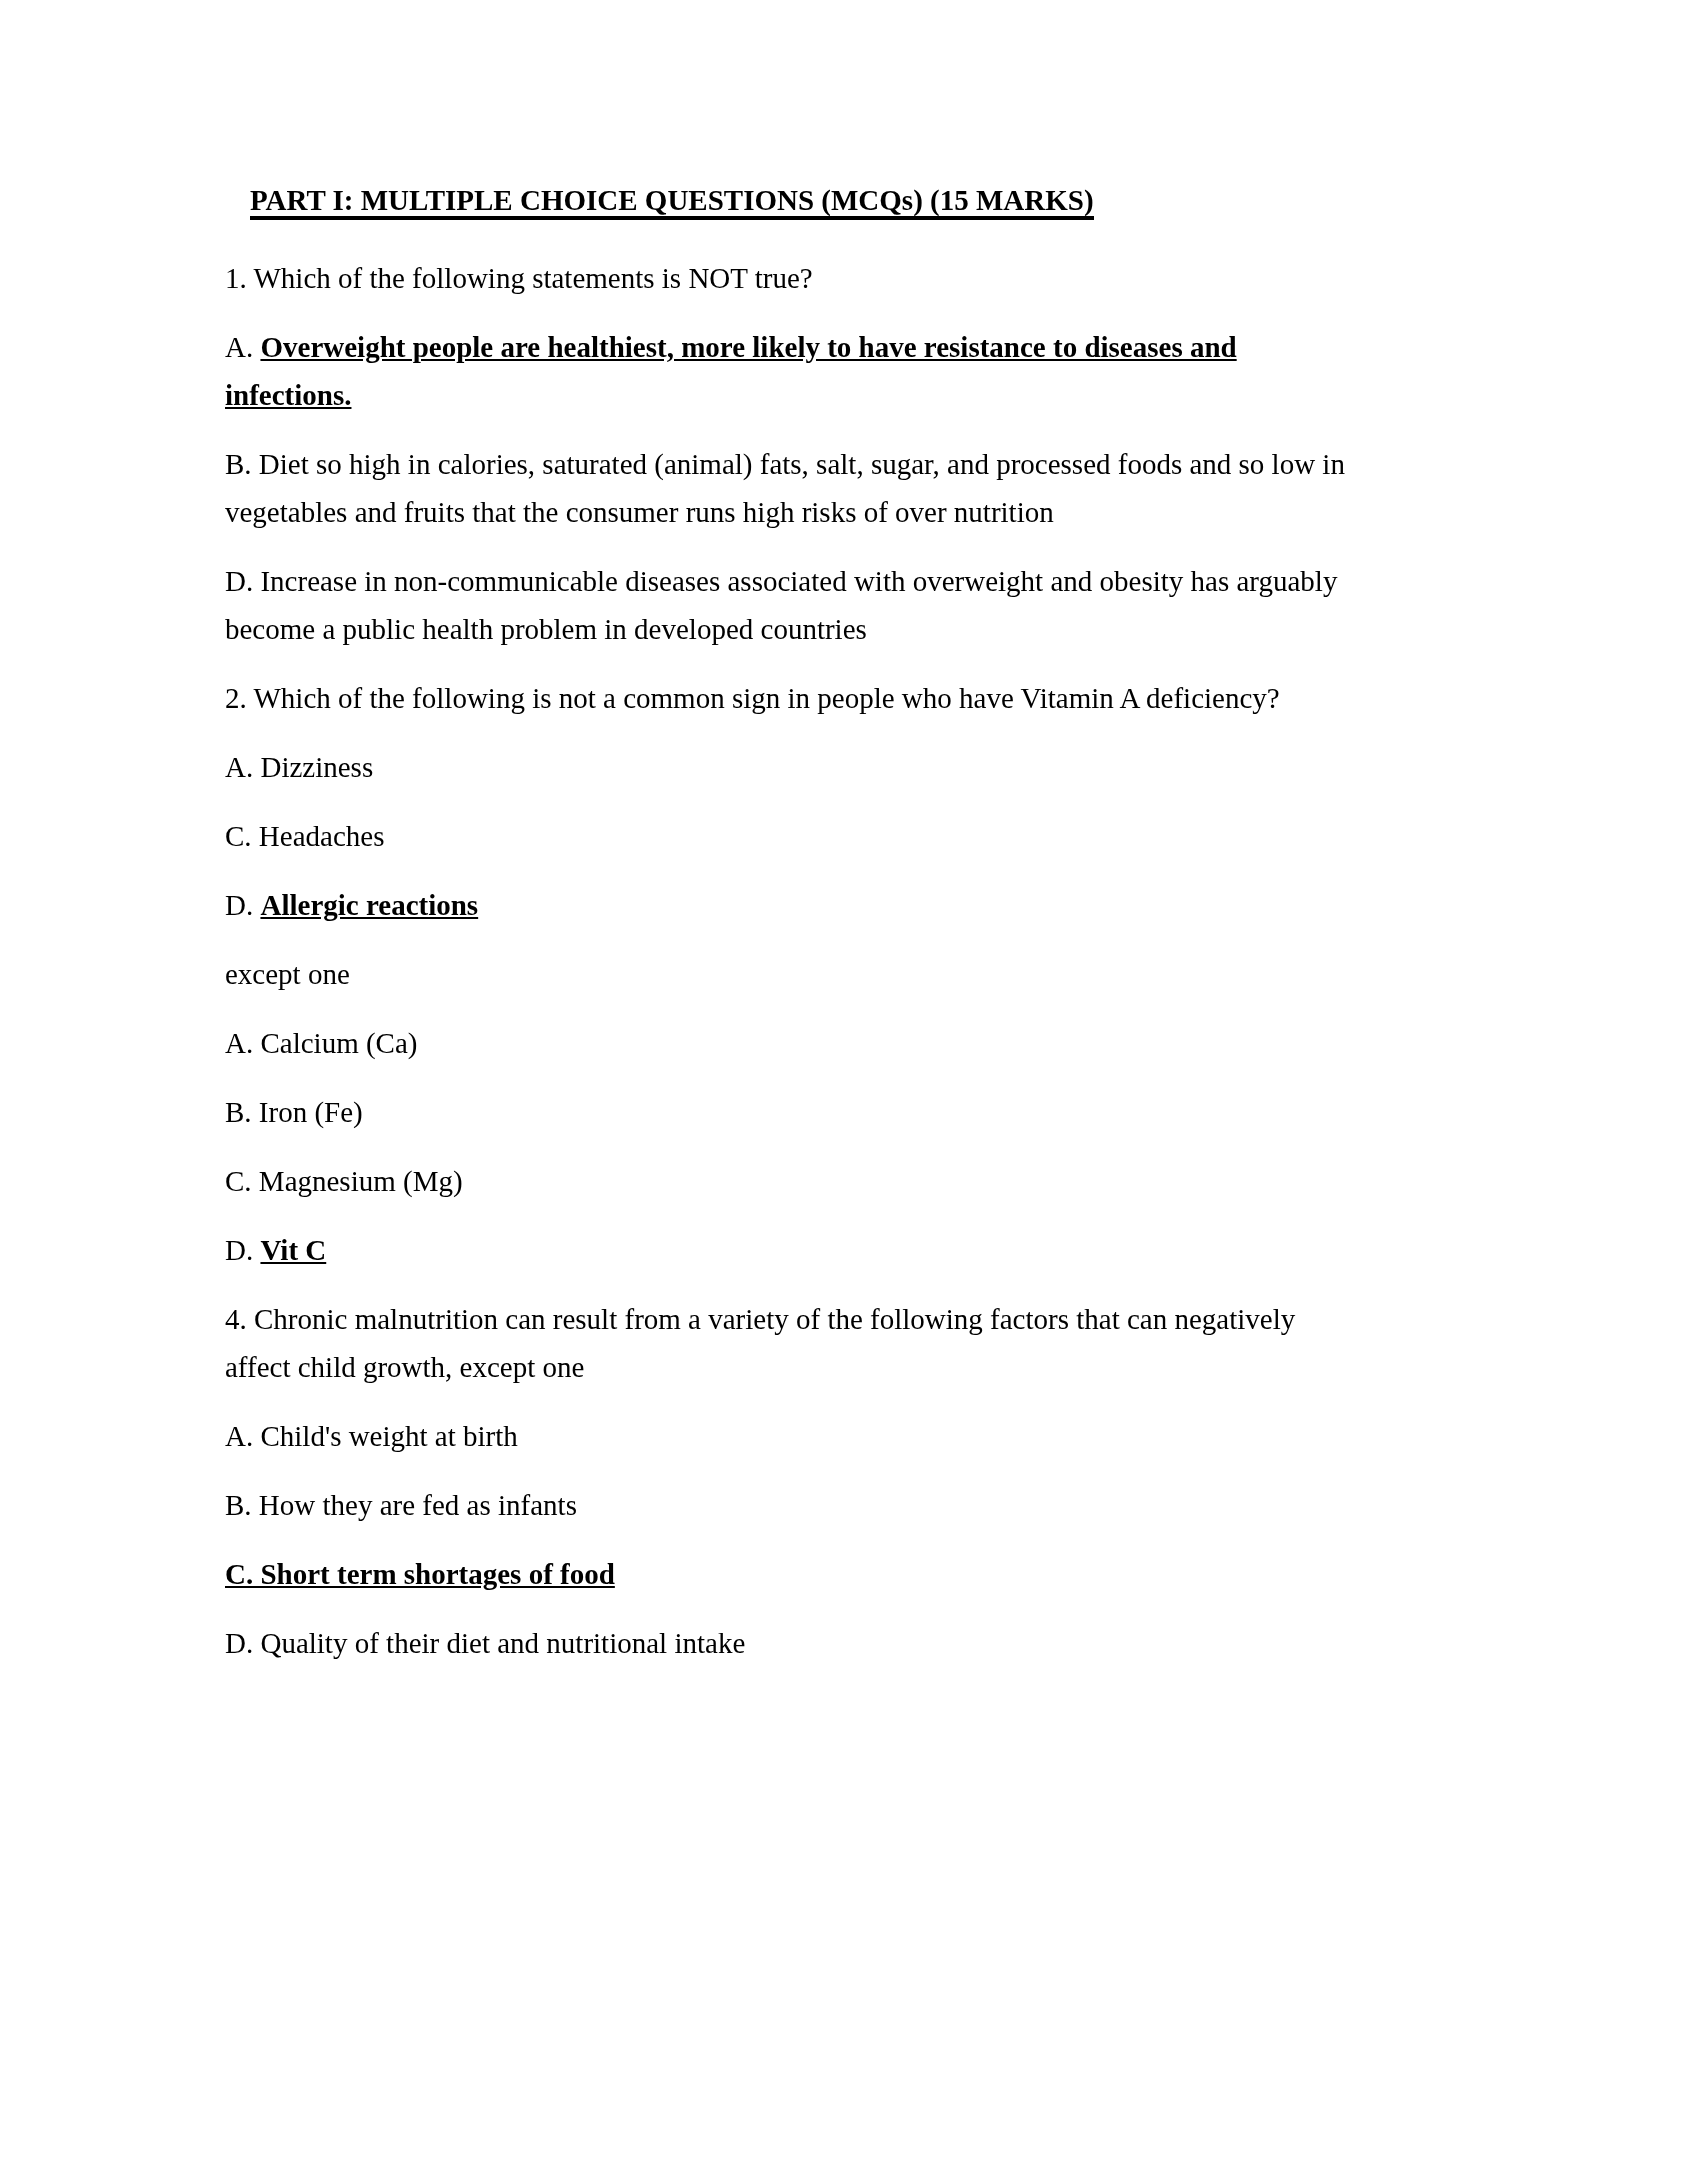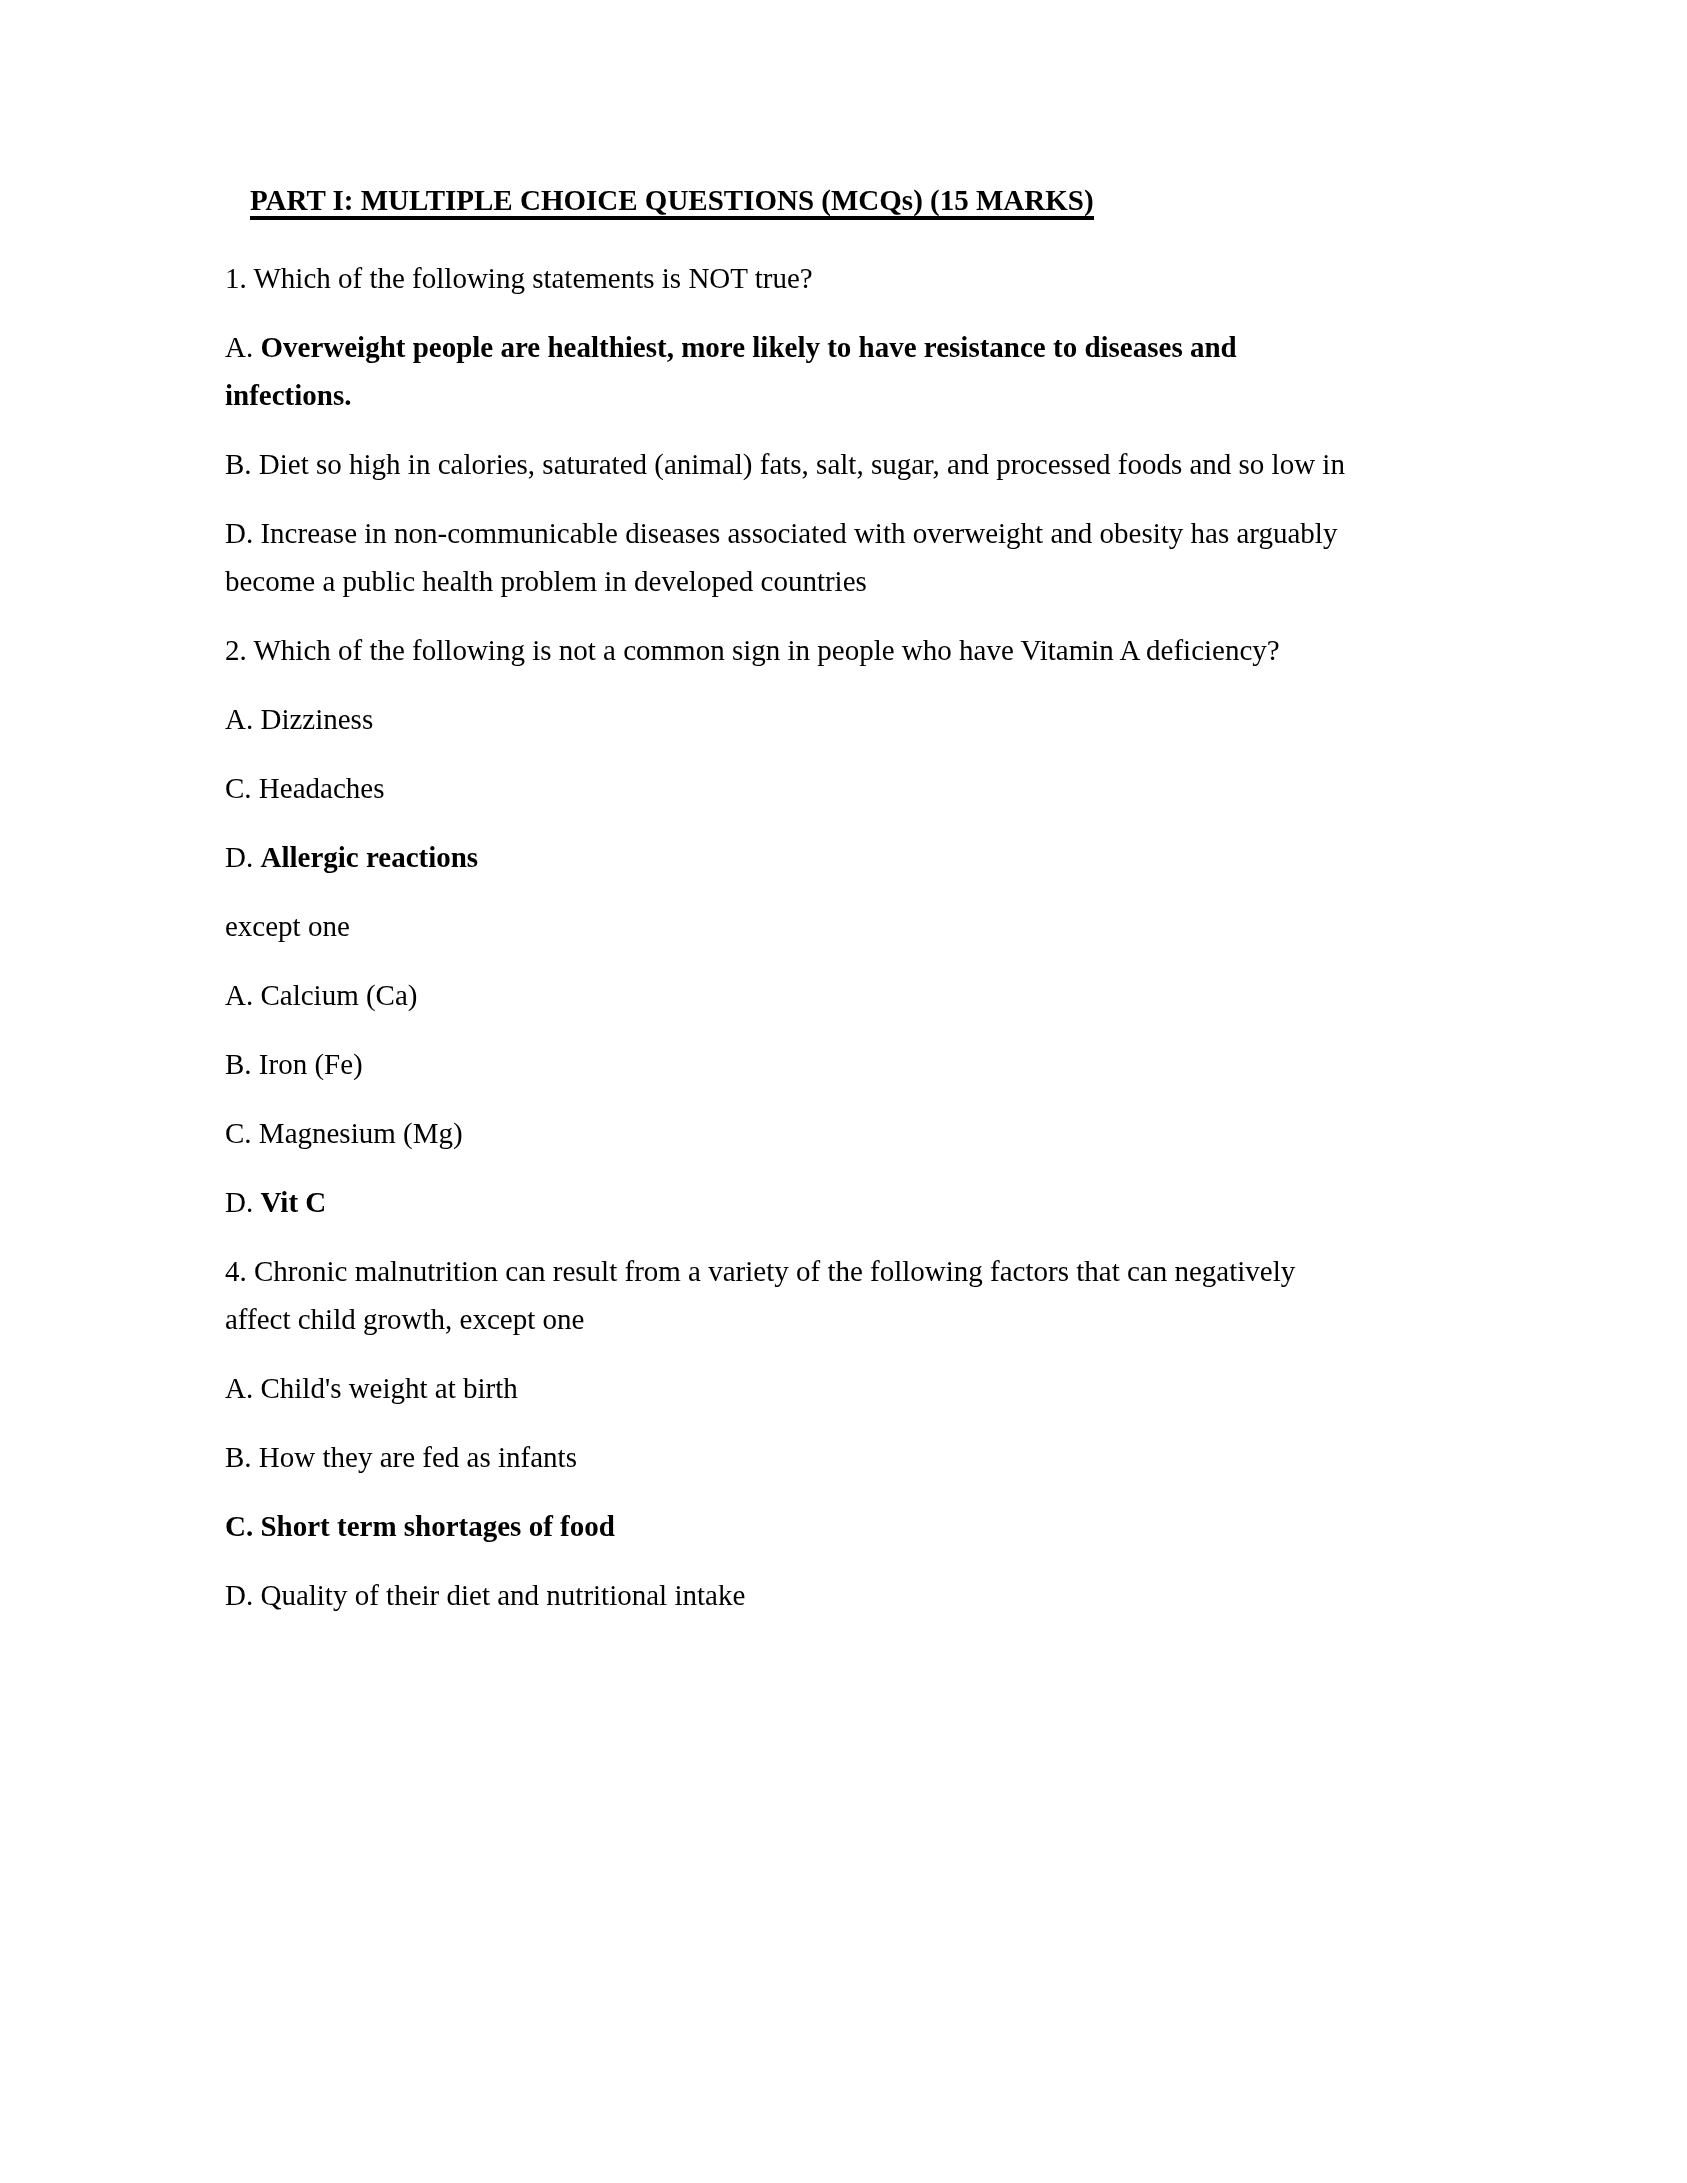--- a/index.html
+++ b/index.html
@@ -39,40 +39,42 @@
     line-height: 48px;
     white-space: nowrap;
     margin-left: 27px;
   }
   .opt-indent {
     margin-top: 30px;
     margin-left: 103px;
   }
   .bold {
     font-weight: bold;
+    text-decoration: underline;
   }
 </style>
 </head>
 <body>
 
 <div class="page">
 
   <h1 class="doc-heading"><span class="underlined">PART I: MULTIPLE CHOICE QUESTIONS (MCQs) (15 MARKS)</span></h1>
 
   <p class="para">
     <span class="line" style="display:block">1. Which of the following statements is NOT true?</span>
   </p>
 
   <p class="para">
     <span class="line" style="display:block"><span>A. </span><span class="bold">Overweight people are healthiest, more likely to have resistance to diseases and</span></span>
     <span class="line bold" style="display:block">infections.</span>
   </p>
 
   <p class="para">
     <span class="line" style="display:block">B. Diet so high in calories, saturated (animal) fats, salt, sugar, and processed foods and so low in</span>
+    <span class="line" style="display:block">vegetables and fruits that the consumer runs high risks of over nutrition</span>
   </p>
 
 
   <p class="para">
     <span class="line" style="display:block">D. Increase in non-communicable diseases associated with overweight and obesity has arguably</span>
     <span class="line" style="display:block">become a public health problem in developed countries</span>
   </p>
 
   <p class="para">
     <span class="line" style="display:block">2. Which of the following is not a common sign in people who have Vitamin A deficiency?</span>

